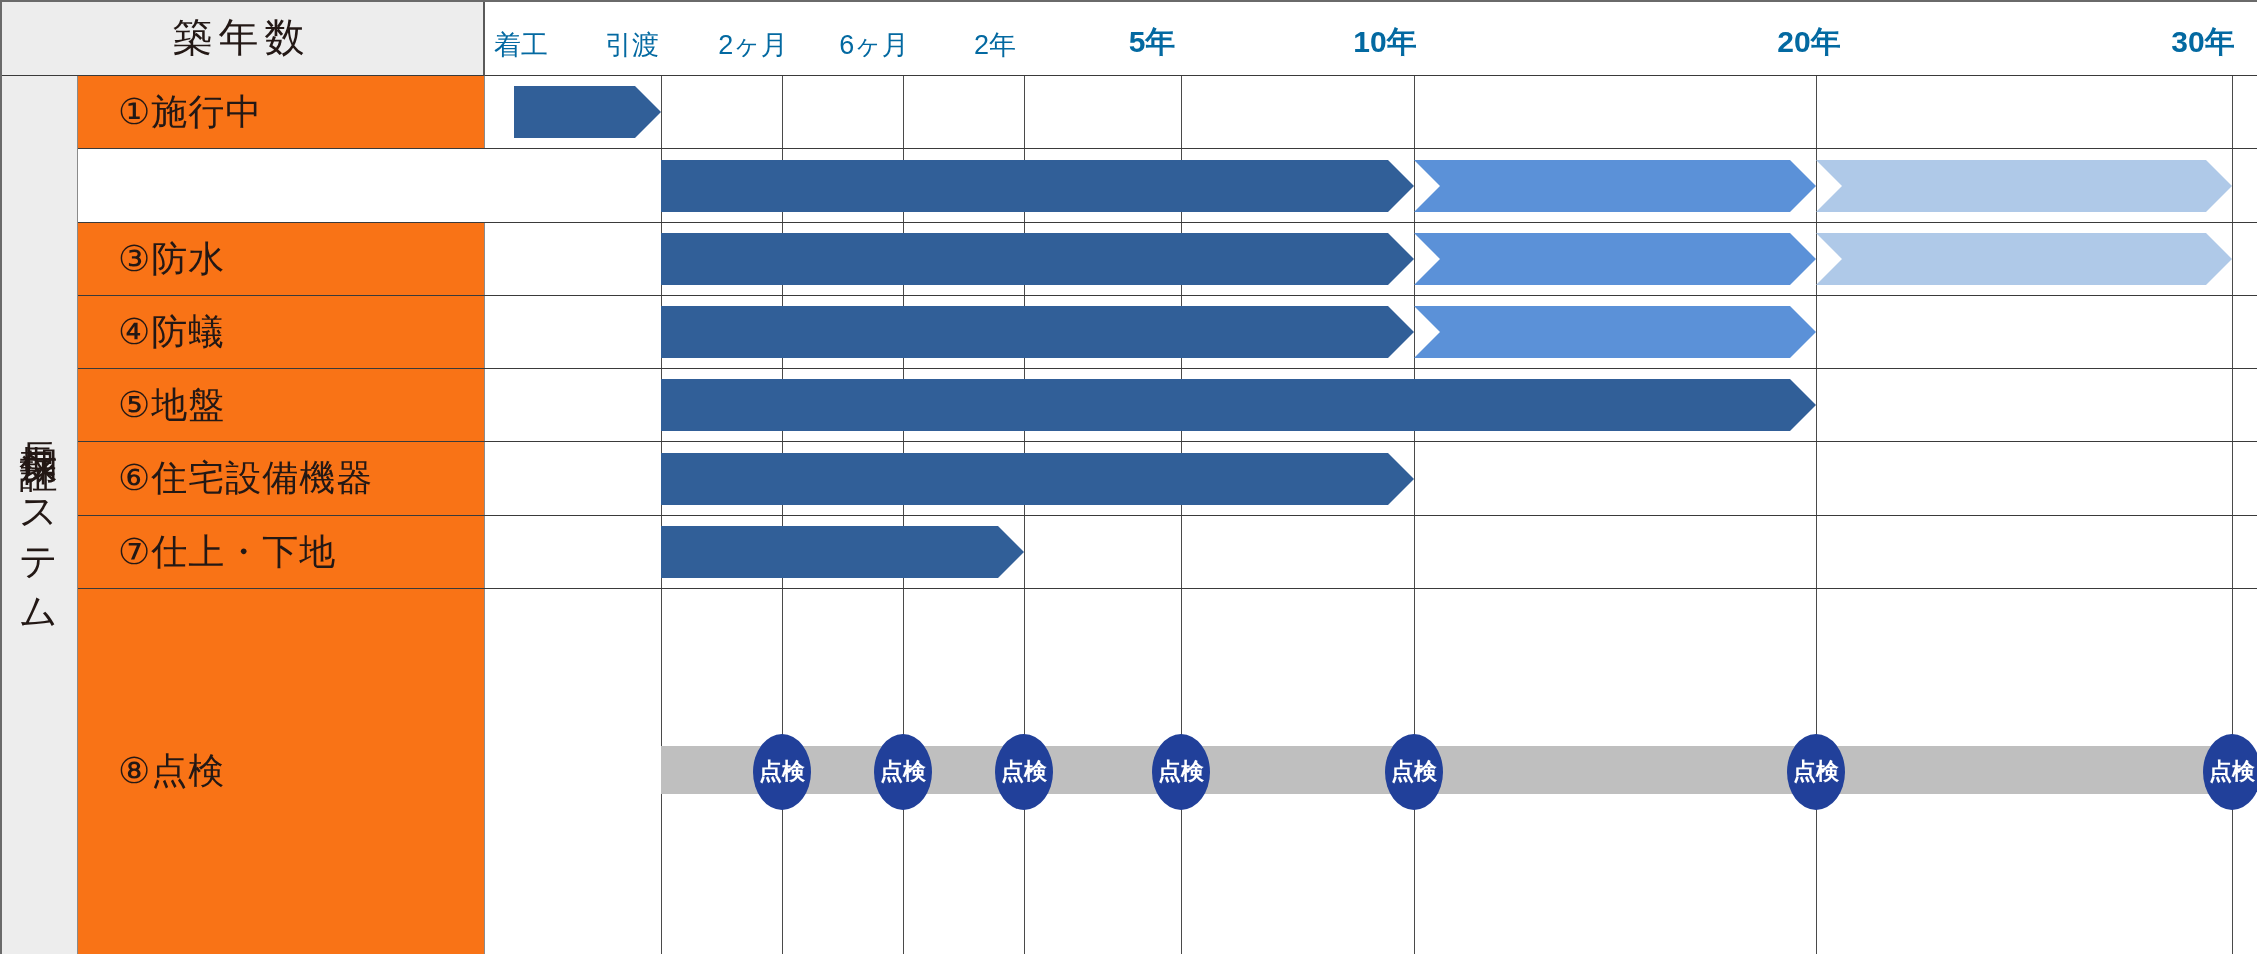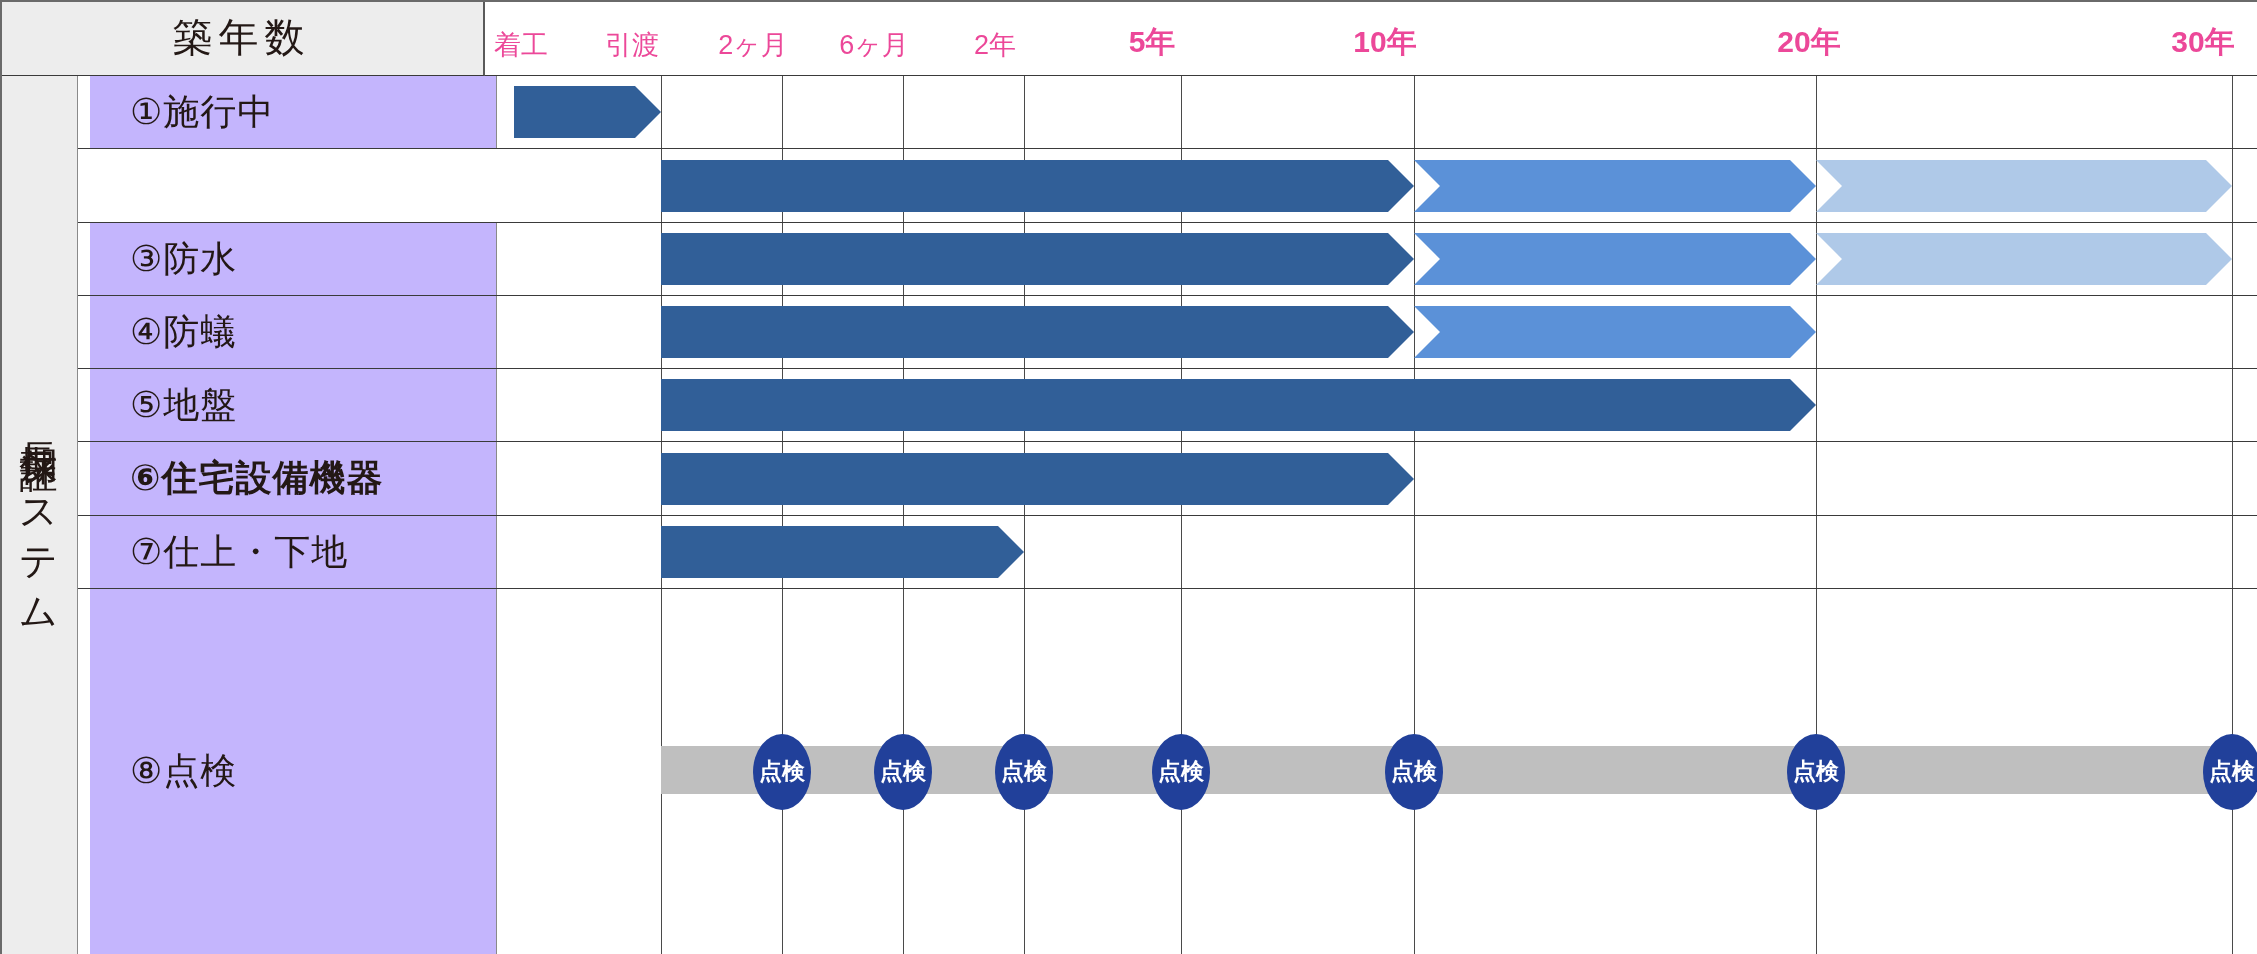--- a/index.html
+++ b/index.html
@@ -44,21 +44,21 @@
     left: 485px; top: 0;
     width: 1772px; height: 76px;
     background: #ffffff;
     border-bottom: 1px solid #3a3a3a;
   }
   .axis-tick-label {
     position: absolute;
     bottom: 12px;
     transform: translateX(-50%);
     font-size: 27px;
-    color: #ec4899;
+    color: #0369a1;
     white-space: nowrap;
   }
   .axis-tick-label.bold {
     font-weight: bold;
     font-size: 30px;
   }
 
   
   .side-banner {
     position: absolute;
@@ -87,23 +87,23 @@
   .row {
     position: absolute;
     left: 0;
     width: 2179px;
     border-bottom: 1px solid #3a3a3a;
   }
   .row:last-child { border-bottom: none; }
 
   .row-label-cell {
     position: absolute;
-    left: 12px; top: 0;
+    left: 0; top: 0;
     width: 407px; height: 100%;
-    background: #c4b5fd;
+    background: #f97316;
     border-right: 1px solid #8a8a8a;
     display: flex; align-items: center;
     padding-left: 40px;
   }
   .row-label-cell .rl-text {
     font-size: 36px;
     color: #231815;
     letter-spacing: 1px;
     white-space: nowrap;
   }
@@ -286,21 +286,21 @@
           <div class="gridline" style="left: 1302px;"></div>
           <div class="gridline" style="left: 1718px;"></div>
           <div class="bar" style="left: 147px;">
             <svg width="1157" height="52" viewBox="0 0 1157 52">
               <path d="M 753 0 L 1129 0 L 1155 26 L 1129 52 L 753 52 L 779 26 Z" fill="#5B91D8"></path>
               <path d="M 0 0 L 727 0 L 753 26 L 727 52 L 0 52 Z" fill="#315F98"></path>
             </svg>
           </div>
         </div>
       </div>
-      <div class="row" style="top: 366px; height: 74px; font-weight: bold;">
+      <div class="row" style="top: 366px; height: 74px;">
         <div class="row-label-cell">
           <span class="rl-text">⑥住宅設備機器</span>
         </div>
         <div class="row-track">
           <div class="gridline" style="left: 147px;"></div>
           <div class="gridline" style="left: 268px;"></div>
           <div class="gridline" style="left: 389px;"></div>
           <div class="gridline" style="left: 510px;"></div>
           <div class="gridline" style="left: 667px;"></div>
           <div class="gridline" style="left: 900px;"></div>

